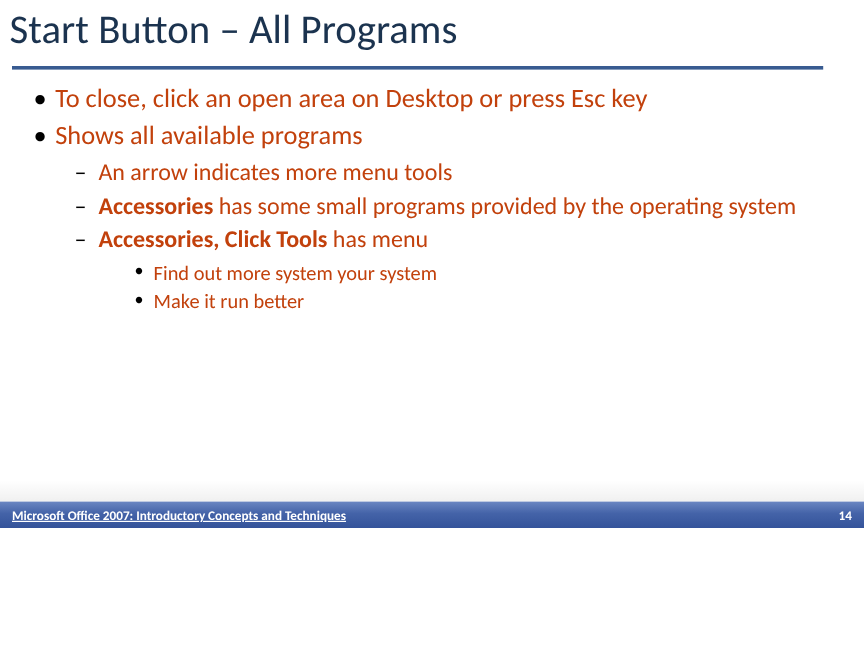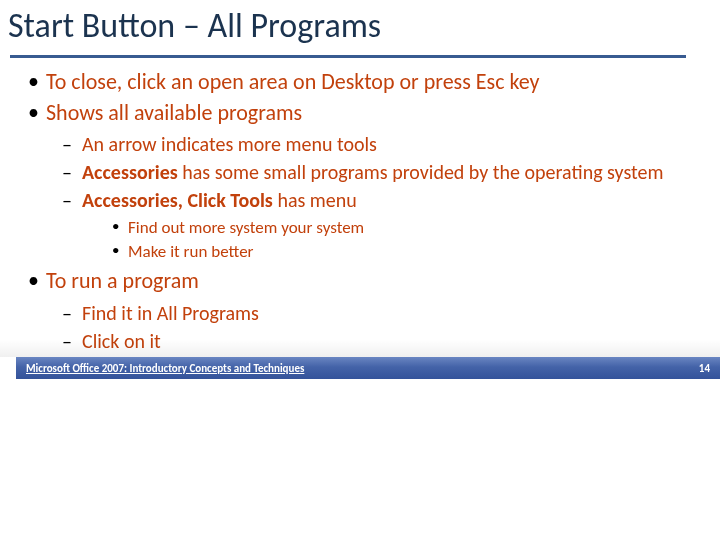--- a/index.html
+++ b/index.html
@@ -8,21 +8,21 @@
     width: 720px;
     height: 540px;
     font-family: Calibri, "Segoe UI", Arial, sans-serif;
     background: #ffffff;
     color: #000;
     overflow: hidden;
     position: relative;
   }
   .slide {
     width: 720px;
-    height: 379px;
+    height: 440px;
     position: relative;
     box-sizing: border-box;
   }
   .title {
     font-size: 34px;
     font-weight: 400;
     color: #1b334f;
     padding: 6px 8px 0 8px;
     line-height: 1.15;
   }
@@ -85,21 +85,21 @@
     content: "•";
     position: absolute;
     left: 2px;
     top: 0;
     font-size: 15px;
     color: #000;
   }
   .b { font-weight: 700; }
   .footer-bar {
     position: absolute;
-    left: 16px;
+    left: 0;
     right: 0;
     bottom: 0;
     height: 22px;
     background: linear-gradient(to bottom, #6a86c2 0%, #4463a8 45%, #34539a 100%);
     display: flex;
     align-items: center;
     justify-content: space-between;
     padding: 0 10px;
     color: #fff;
     font-size: 11px;
@@ -146,31 +146,20 @@
               <li>
                 <span>Find out more system your system</span>
               </li>
               <li>
                 <span>Make it run better</span>
               </li>
             </ul>
           </li>
         </ul>
       </li>
-      <li>
-        <span>To run a program</span>
-        <ul class="lvl2">
-          <li>
-            <span>Find it in All Programs</span>
-          </li>
-          <li>
-            <span>Click on it</span>
-          </li>
-        </ul>
-      </li>
     </ul>
   </div>
 
   <div class="shadow-band"></div>
   <div class="footer-bar">
     <span class="ft-left">Microsoft Office 2007: Introductory Concepts and Techniques</span>
     <span class="ft-right">14</span>
   </div>
 </div>
 

